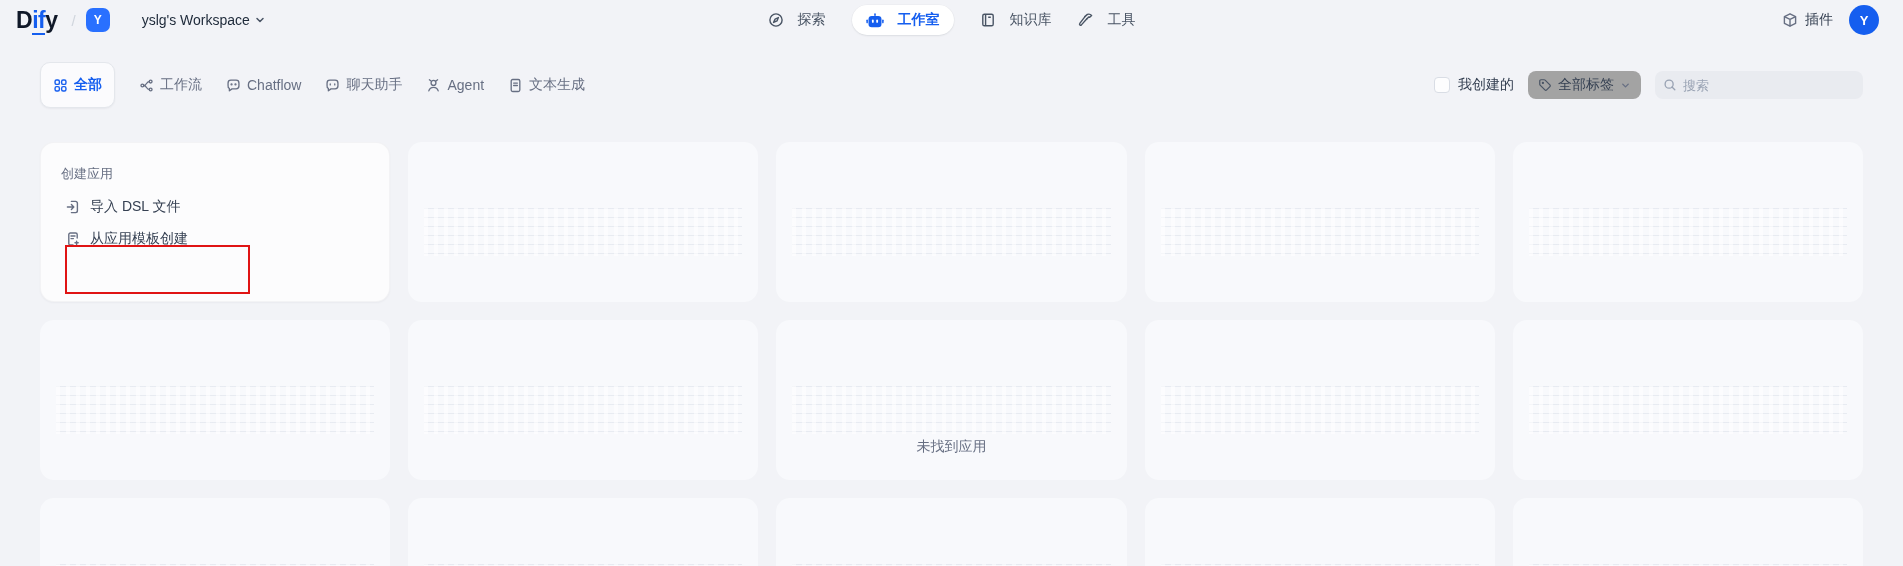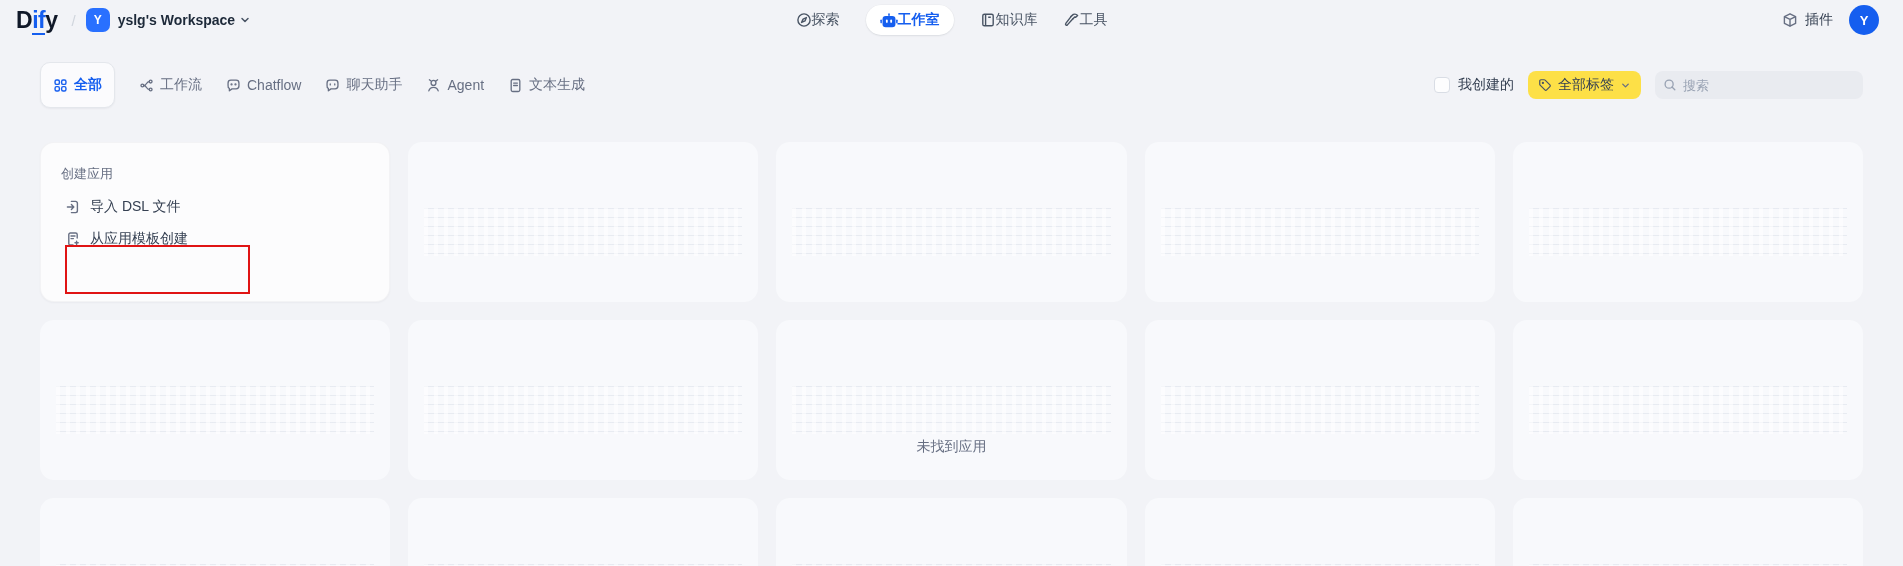--- a/index.html
+++ b/index.html
@@ -20,28 +20,28 @@
   }
   .brand { display:flex; align-items:center; gap:8px; }
   .logo { font-size:23px; font-weight:800; letter-spacing:-0.5px; color:#101828; line-height:1; }
   .logo .hl { color:#155eef; border-bottom:2.5px solid #155eef; padding-bottom:0px; }
   .slash { color:#d0d5dd; font-size:15px; margin:0 2px 0 6px; }
   .ws-avatar {
     width:24px; height:24px; border-radius:7px; background:#2970ff;
     color:#fff; font-size:12px; font-weight:700;
     display:flex; align-items:center; justify-content:center;
   }
-  .ws-name { font-size:14px; font-weight:700; color:#1d2939; display:flex; align-items:center; gap:4px; cursor:pointer; }
+  .ws-name { font-size:14px; font-weight:400; color:#1d2939; display:flex; align-items:center; gap:4px; cursor:pointer;margin-left:24px; }
 
   .nav {
     position:absolute; left:50%; top:0; transform:translateX(-50%);
     height:40px; display:flex; align-items:center; gap:26px;
   }
   .nav-item {
-    display:flex; align-items:center; gap:0;
+    display:flex; align-items:center; gap:14px;
     color:#495464; font-weight:500; font-size:14px; cursor:pointer;
   }
   .nav-item.active {
     background:#ffffff; color:#155eef; font-weight:600;
     border-radius:999px; padding:6px 14px;
     box-shadow:0 1px 2px rgba(16,24,40,.08), 0 0 0 0.5px rgba(16,24,40,.03);
   }
   .header-right { margin-left:auto; display:flex; align-items:center; gap:16px; }
   .plugins { display:flex; align-items:center; gap:7px; color:#354052; font-weight:400; cursor:pointer; }
   .user-avatar {
@@ -66,21 +66,21 @@
     box-shadow:0 1px 2px rgba(16,24,40,.05);
   }
   .filters { display:flex; align-items:center; gap:14px; }
   .checkbox-group { display:flex; align-items:center; gap:8px; cursor:pointer; }
   .checkbox {
     width:16px; height:16px; border-radius:4px;
     background:#fdfdfe; border:1px solid #d9dde5;
   }
   .checkbox-label { color:#354052; font-weight:500; }
   .tag-filter {
-    height:28px; padding:0 10px; border-radius:8px; background:#fde047;
+    height:28px; padding:0 10px; border-radius:8px; background:#a3a3a3;
     display:flex; align-items:center; gap:6px;
     color:#354052; font-weight:500; cursor:pointer;
   }
   .search-box {
     width:208px; height:28px; border-radius:8px; background:#e9ebf0;
     display:flex; align-items:center; gap:6px; padding:0 8px;
   }
   .search-box input {
     border:none; outline:none; background:transparent; width:100%;
     font-family:inherit; font-size:13px; color:#1d4ed8;

